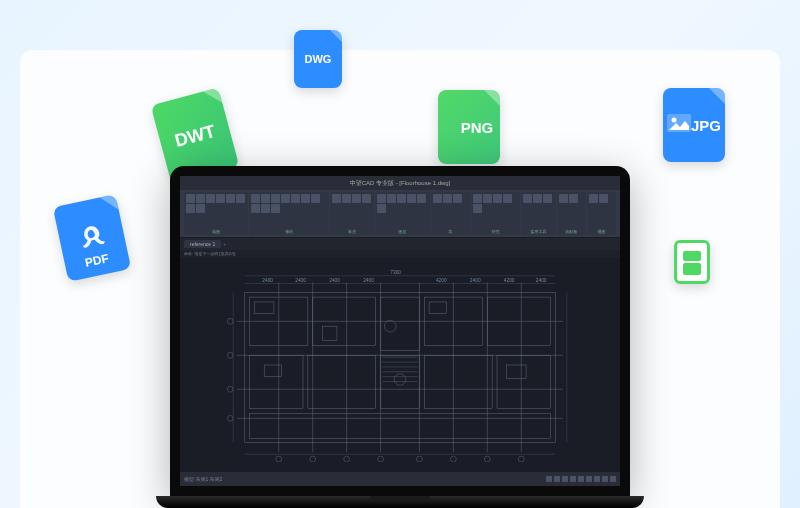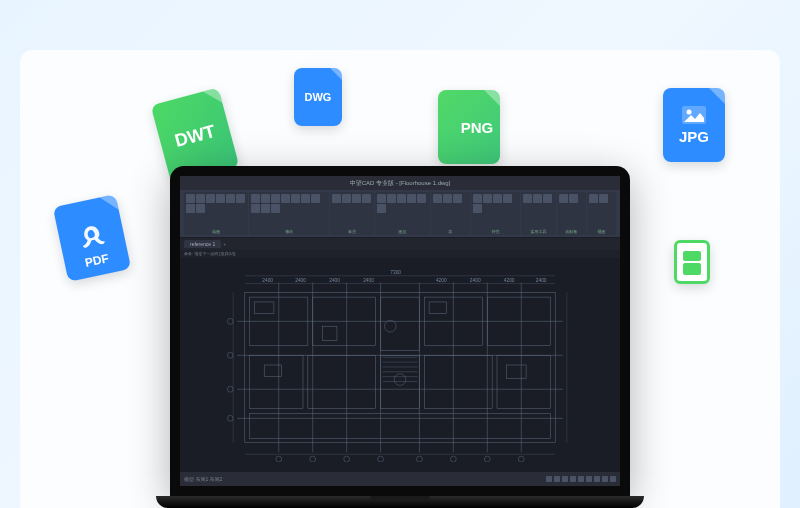--- a/index.html
+++ b/index.html
@@ -61,41 +61,40 @@
   font-size: 18px;
 }
 .dwt .corner { border-color: transparent rgba(255,255,255,0.35) transparent transparent; }
 .dwg {
   left: 294px;
   top: 30px;
   width: 48px;
   height: 58px;
   background: #2d8cff;
   font-size: 11px;
-  margin-top: 38px;
 }
 .dwg .corner { border-width: 0 12px 12px 0; border-color: transparent rgba(255,255,255,0.35) transparent transparent; }
 .png {
   left: 438px;
   top: 90px;
   width: 62px;
   height: 74px;
   background: linear-gradient(135deg, #52d968 0%, #3ec87a 100%);
   font-size: 15px;
   padding-left: 16px;
 }
 .png .corner { border-color: transparent rgba(255,255,255,0.35) transparent transparent; }
 .jpg {
   right: 75px;
   top: 88px;
   width: 62px;
   height: 74px;
   background: #2d8cff;
   font-size: 15px;
-  flex-direction: column;
+  flex-direction: row;
 }
 .jpg .corner { border-color: transparent rgba(255,255,255,0.35) transparent transparent; }
 .jpg .pic-icon { margin-bottom: 4px; }
 .print-icon {
   right: 90px;
   top: 240px;
   width: 36px;
   height: 44px;
   background: #fff;
   border: 3px solid #4dd964;

